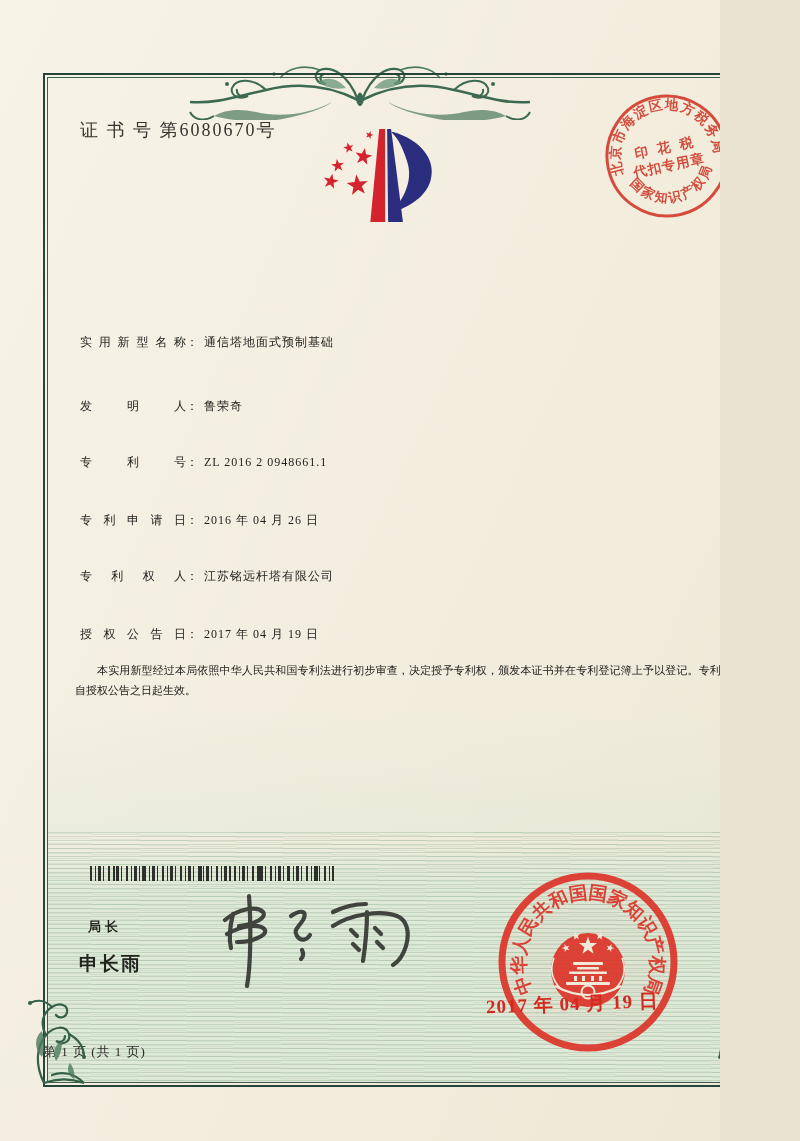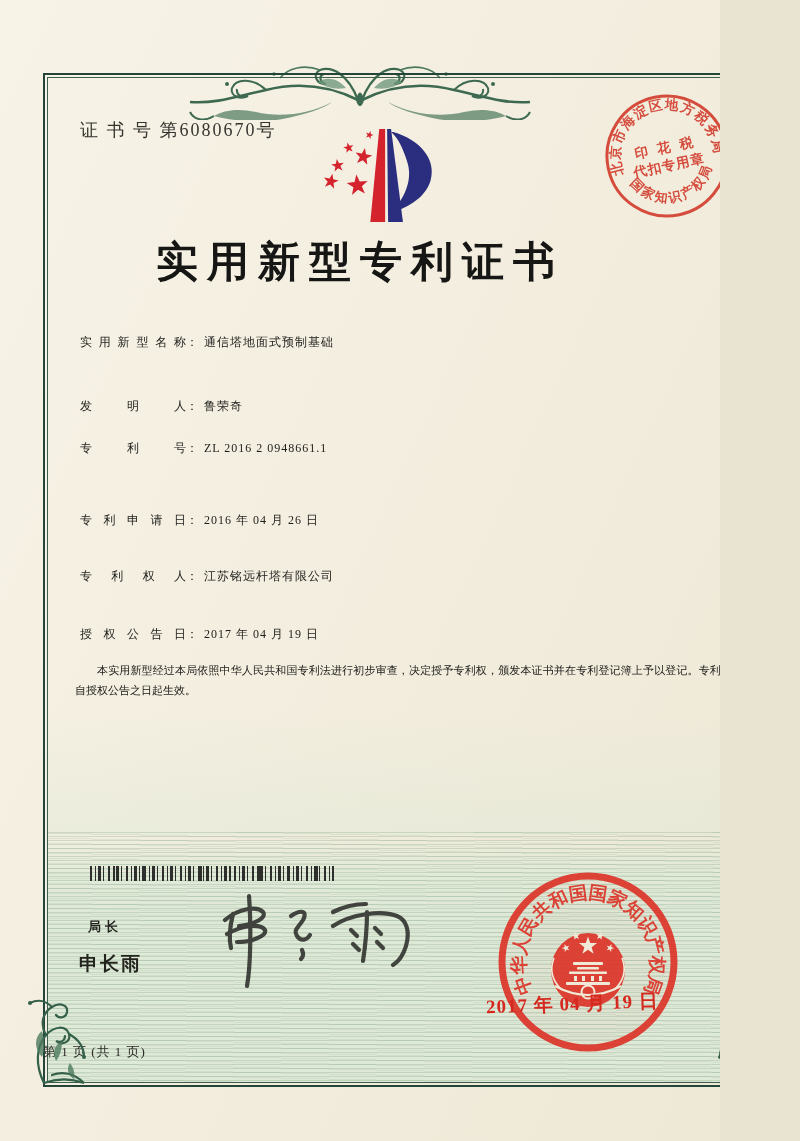--- a/index.html
+++ b/index.html
@@ -130,30 +130,29 @@
     <text font-size="13.5" font-weight="bold" fill="#d23b2c" letter-spacing="1.5">
       <textPath href="#taxTopArc" startOffset="50%" text-anchor="middle">北京市海淀区地方税务局</textPath>
     </text>
     <text font-size="13" font-weight="bold" fill="#d23b2c" letter-spacing="2">
       <textPath href="#taxBottomArc" startOffset="50%" text-anchor="middle">国家知识产权局</textPath>
     </text>
     <text x="0" y="-4" text-anchor="middle" font-size="13.5" font-weight="bold" fill="#d23b2c" letter-spacing="3">印 花 税</text>
     <text x="0" y="14" text-anchor="middle" font-size="13.5" font-weight="bold" fill="#d23b2c" letter-spacing="1">代扣专用章</text>
   </svg>
 
-  <div class="title">实用新型专利证书</div>
 
   <div class="fields">
     <div class="frow" style="top:334px">
       <span class="flabel">实用新型名称</span><span class="fcolon">：</span><span class="fvalue">通信塔地面式预制基础</span>
     </div>
     <div class="frow" style="top:398px">
       <span class="flabel">发明人</span><span class="fcolon">：</span><span class="fvalue">鲁荣奇</span>
     </div>
-    <div class="frow" style="top:440px">
+    <div class="frow" style="top:454px">
       <span class="flabel">专利号</span><span class="fcolon">：</span><span class="fvalue">ZL 2016 2 0948661.1</span>
     </div>
     <div class="frow" style="top:512px">
       <span class="flabel">专利申请日</span><span class="fcolon">：</span><span class="fvalue">2016 年 04 月 26 日</span>
     </div>
     <div class="frow" style="top:568px">
       <span class="flabel">专利权人</span><span class="fcolon">：</span><span class="fvalue">江苏铭远杆塔有限公司</span>
     </div>
     <div class="frow" style="top:626px">
       <span class="flabel">授权公告日</span><span class="fcolon">：</span><span class="fvalue">2017 年 04 月 19 日</span>

